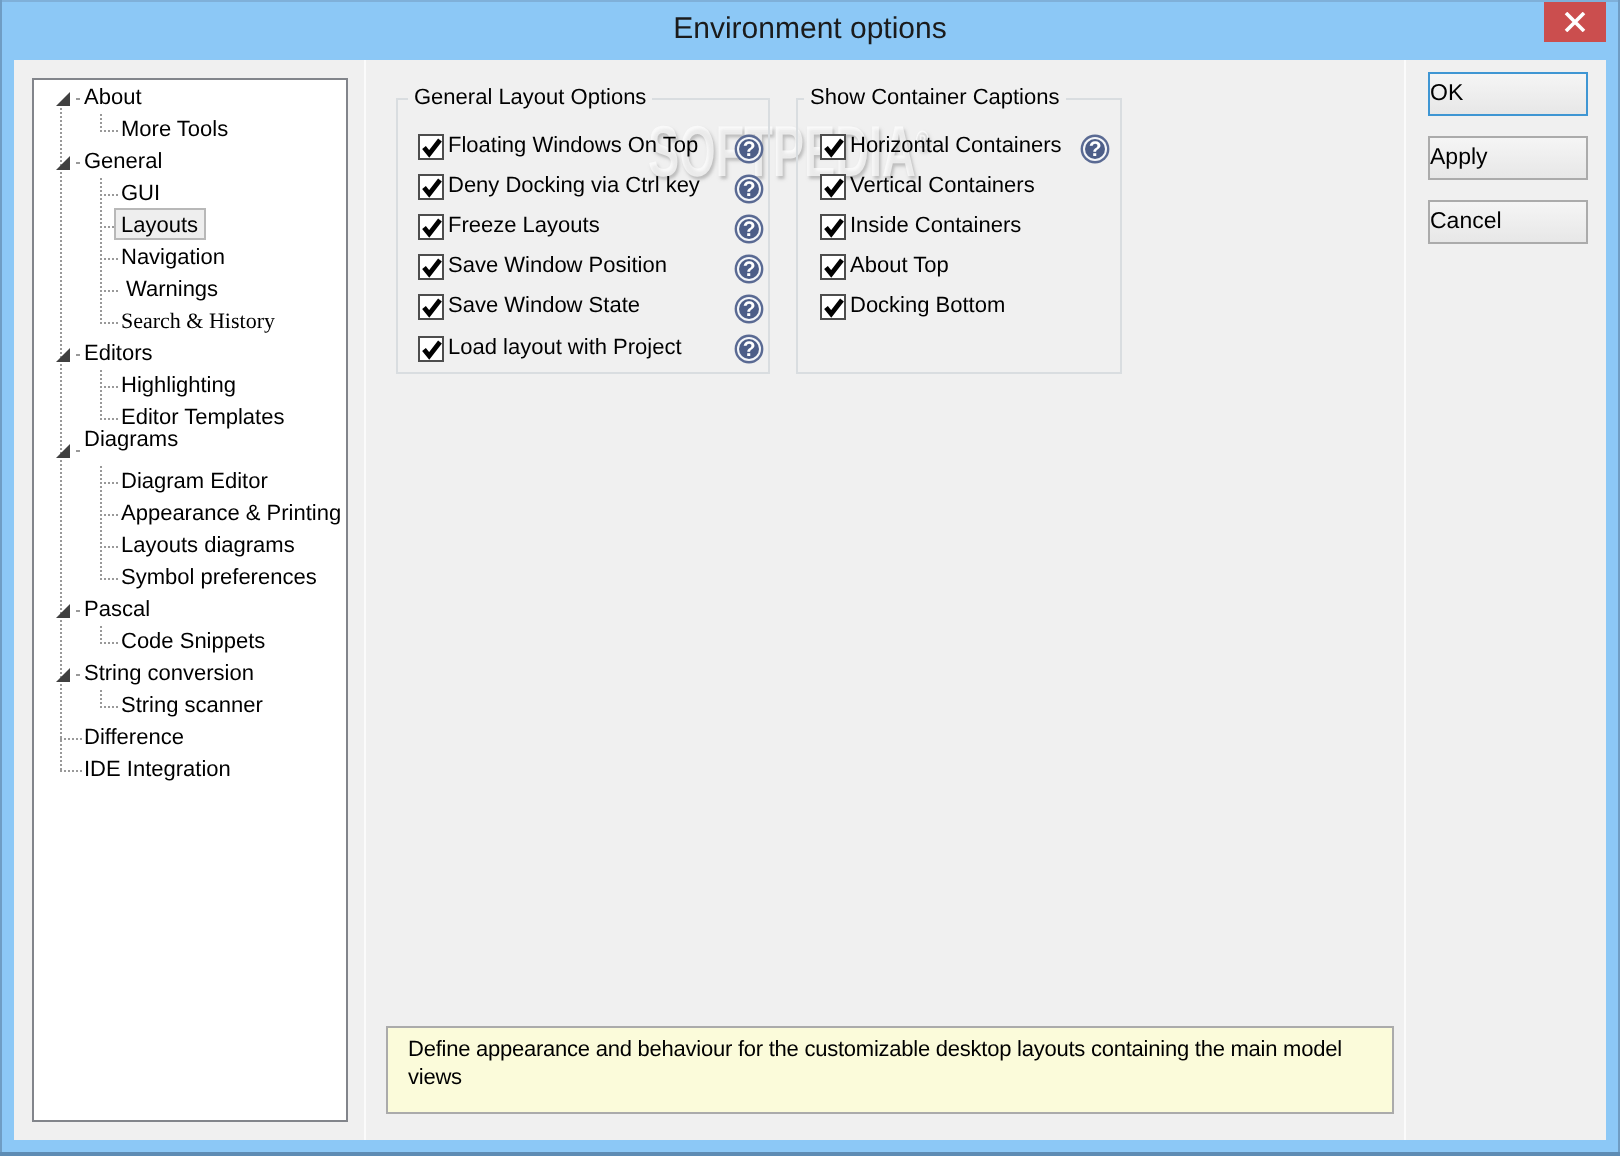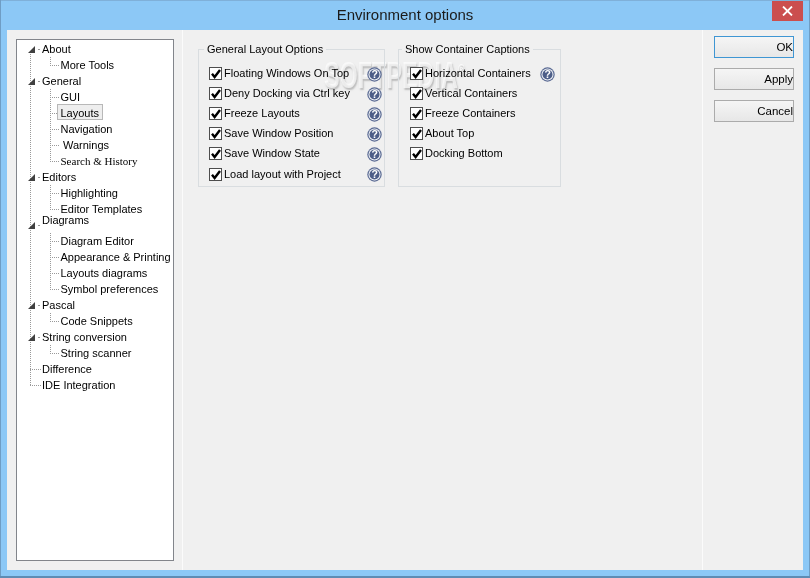--- a/index.html
+++ b/index.html
@@ -30,21 +30,21 @@
   .sel { position:absolute; background:#eeeeee; border:1px solid #b8b8b8; }
 
   
   .groupbox { top:19px; height:138px; border:1px solid #d9dde0; }
   .gtitle { position:absolute; top:-7px; background:#f0f0f0; font-size:11px; color:#000; padding:0 3px; white-space:nowrap; }
   .cbrow { position:absolute; height:14px; }
   .cb { position:absolute; left:0; top:0; width:13px; height:13px; background:#fff; border:1.5px solid #4d4d4d; }
   .cblabel { position:absolute; left:15px; top:0px; font-size:11px; line-height:13px; color:#000; white-space:nowrap; }
 
   
-  .btn { left:707px; width:80px; height:22px; background:linear-gradient(#f5f5f5,#e7e7e7); border:1px solid #ababab; text-align:right; font-size:11.5px; line-height:20px; color:#000; }
+  .btn { left:707px; width:80px; height:22px; background:linear-gradient(#f5f5f5,#e7e7e7); border:1px solid #ababab; text-align:left; font-size:11.5px; line-height:20px; color:#000; }
   #okbtn { border-color:#3f96d3; }
 
   
   #info { left:186px; top:483px; width:504px; height:44px; background:#fbfbda; border:1px solid #ababab; font-size:11px; letter-spacing:-0.12px; line-height:13.5px; color:#000; padding:5px 6px 0 10px; white-space:nowrap; }
 
   #watermark { left:317px; top:22px; font-size:36px; line-height:36px; font-weight:bold; color:rgba(255,255,255,0.68); letter-spacing:0px; transform:scaleX(0.65); transform-origin:left top; text-shadow:1.5px 1.5px 2px rgba(140,140,140,0.5); }
 </style>
 </head>
 <body>
 <div class="abs" id="frame"></div>
@@ -556,21 +556,21 @@
     <svg class="abs" style="left:1px;top:1px" width="12" height="12" viewBox="0 0 12 12">
           <path d="M2 5.8 L4.6 9 L10 2" stroke="#000" stroke-width="2.4" fill="none"></path>
         </svg>
     <div class="cblabel">Vertical Containers</div>
   </div>
       <div class="cbrow" style="left:403px;top:77.2px;">
     <div class="cb"></div>
     <svg class="abs" style="left:1px;top:1px" width="12" height="12" viewBox="0 0 12 12">
           <path d="M2 5.8 L4.6 9 L10 2" stroke="#000" stroke-width="2.4" fill="none"></path>
         </svg>
-    <div class="cblabel">Freeze Containers</div>
+    <div class="cblabel">Inside Containers</div>
   </div>
       <div class="cbrow" style="left:403px;top:97.30000000000001px;">
     <div class="cb"></div>
     <svg class="abs" style="left:1px;top:1px" width="12" height="12" viewBox="0 0 12 12">
           <path d="M2 5.8 L4.6 9 L10 2" stroke="#000" stroke-width="2.4" fill="none"></path>
         </svg>
     <div class="cblabel">About Top</div>
   </div>
       <div class="cbrow" style="left:403px;top:117.4px;">
     <div class="cb"></div>
@@ -578,13 +578,14 @@
           <path d="M2 5.8 L4.6 9 L10 2" stroke="#000" stroke-width="2.4" fill="none"></path>
         </svg>
     <div class="cblabel">Docking Bottom</div>
   </div>
     </div>
 
   <div class="abs btn" id="okbtn" style="top:6px;">OK</div>
   <div class="abs btn" style="top:38px;">Apply</div>
   <div class="abs btn" style="top:70px;">Cancel</div>
 
+  <div class="abs" id="info">Define appearance and behaviour for the customizable desktop layouts containing the main model<br>views</div>
 </div>
 
 </body></html>

